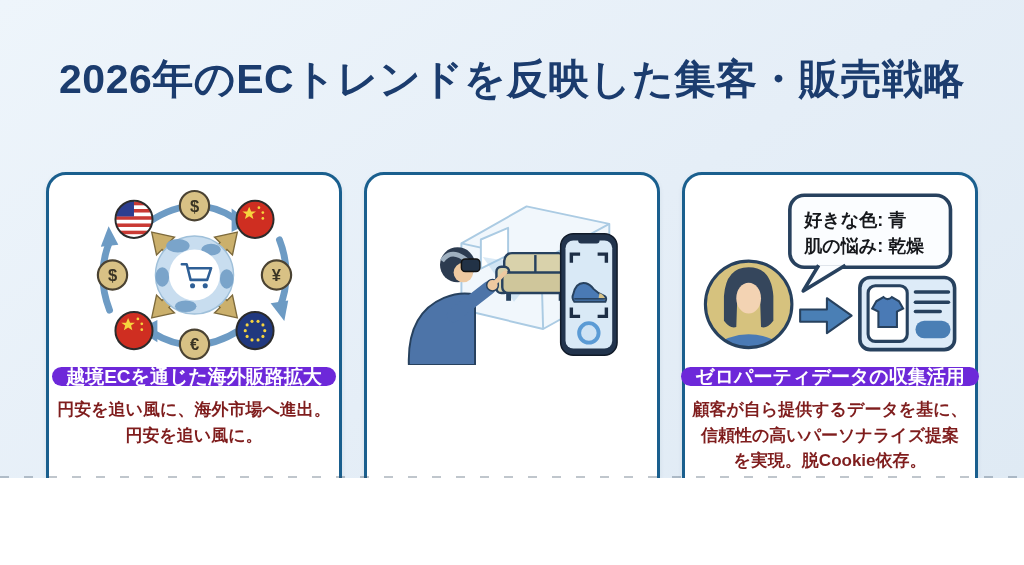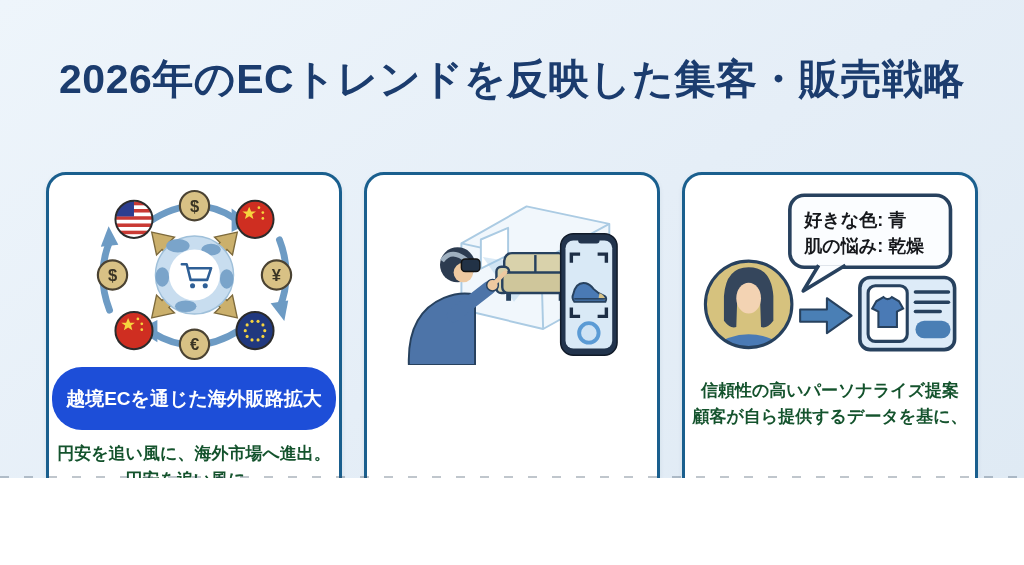--- a/index.html
+++ b/index.html
@@ -15,24 +15,24 @@
   }
   .cards { position:absolute; top:172px; left:46px; display:flex; gap:22px; }
   .card {
     width:296px; height:351px; background:#ffffff;
     border:3px solid #1a5f8e; border-radius:20px;
     display:flex; flex-direction:column; align-items:center;
     box-shadow:0 2px 5px rgba(30,60,90,.08);
   }
   .icon-area { height:192px; display:flex; align-items:center; justify-content:center; padding-top:8px; }
   .badge {
-    background:#1d4ed8; color:#fff; font-weight:700; font-size:19px;
-    line-height:1; padding:22px 14px; border-radius:30px; white-space:nowrap;
-  }
-  .body { margin-top:11px; font-size:17px; font-weight:700; color:#14532d; text-align:center; line-height:1.5; }
+    background:#6d28d9; color:#fff; font-weight:700; font-size:19px;
+    line-height:1; padding:0 14px; border-radius:30px; white-space:nowrap;
+  }
+  .body { margin-top:11px; font-size:17px; font-weight:700; color:#7f1d1d; text-align:center; line-height:1.5; }
   .body div { white-space:nowrap; }
   svg text { font-family:"Liberation Sans","DejaVu Sans",sans-serif; }
   .sparkle-big { position:absolute; left:960px; top:496px; filter:blur(.8px); }
   .sparkle-small { position:absolute; left:992px; top:548px; filter:blur(.8px); }
   .bottom-line {
     position:absolute; bottom:0; left:0; width:100%; height:2px; opacity:.35;
     background:repeating-linear-gradient(90deg, rgba(55,75,95,.9) 0 9px, transparent 9px 24px);
   }
 </style>
 </head>
@@ -243,23 +243,25 @@
             <path d="M170,109 L177,105 Q181,109 185,105 L192,109 L196,116 L190,119 L190,134 L172,134 L172,119 L166,116 Z" fill="#4a7ab5" stroke="#27415e" stroke-width="2"></path>
             <g stroke="#27415e" stroke-width="3.5" stroke-linecap="round">
               <line x1="208" y1="100" x2="240" y2="100"></line>
               <line x1="208" y1="110" x2="240" y2="110"></line>
               <line x1="208" y1="119" x2="232" y2="119"></line>
             </g>
             <rect x="208" y="128" width="34" height="17" rx="8.5" fill="#4a7fb5"></rect>
           </g>
         </svg>
       </div>
+      <div class="badge">ゼロパーティデータの収集活用</div>
       <div class="body">
+        <div>顧客が自ら提供するデータを基に、</div>
         <div>信頼性の高いパーソナライズ提案</div>
-        <div>顧客が自ら提供するデータを基に、</div>
+        <div>を実現。脱Cookie依存。</div>
       </div>
     </section>
 
   </div>
 
   <svg class="sparkle-big" width="52" height="66" viewBox="0 0 40 52">
     <path d="M20,0 C22,18 25,22 40,26 C25,30 22,34 20,52 C18,34 15,30 0,26 C15,22 18,18 20,0 Z" fill="rgba(255,255,255,0.85)"></path>
   </svg>
   <svg class="sparkle-small" width="22" height="28" viewBox="0 0 40 52">
     <path d="M20,0 C22,18 25,22 40,26 C25,30 22,34 20,52 C18,34 15,30 0,26 C15,22 18,18 20,0 Z" fill="rgba(255,255,255,0.8)"></path>

